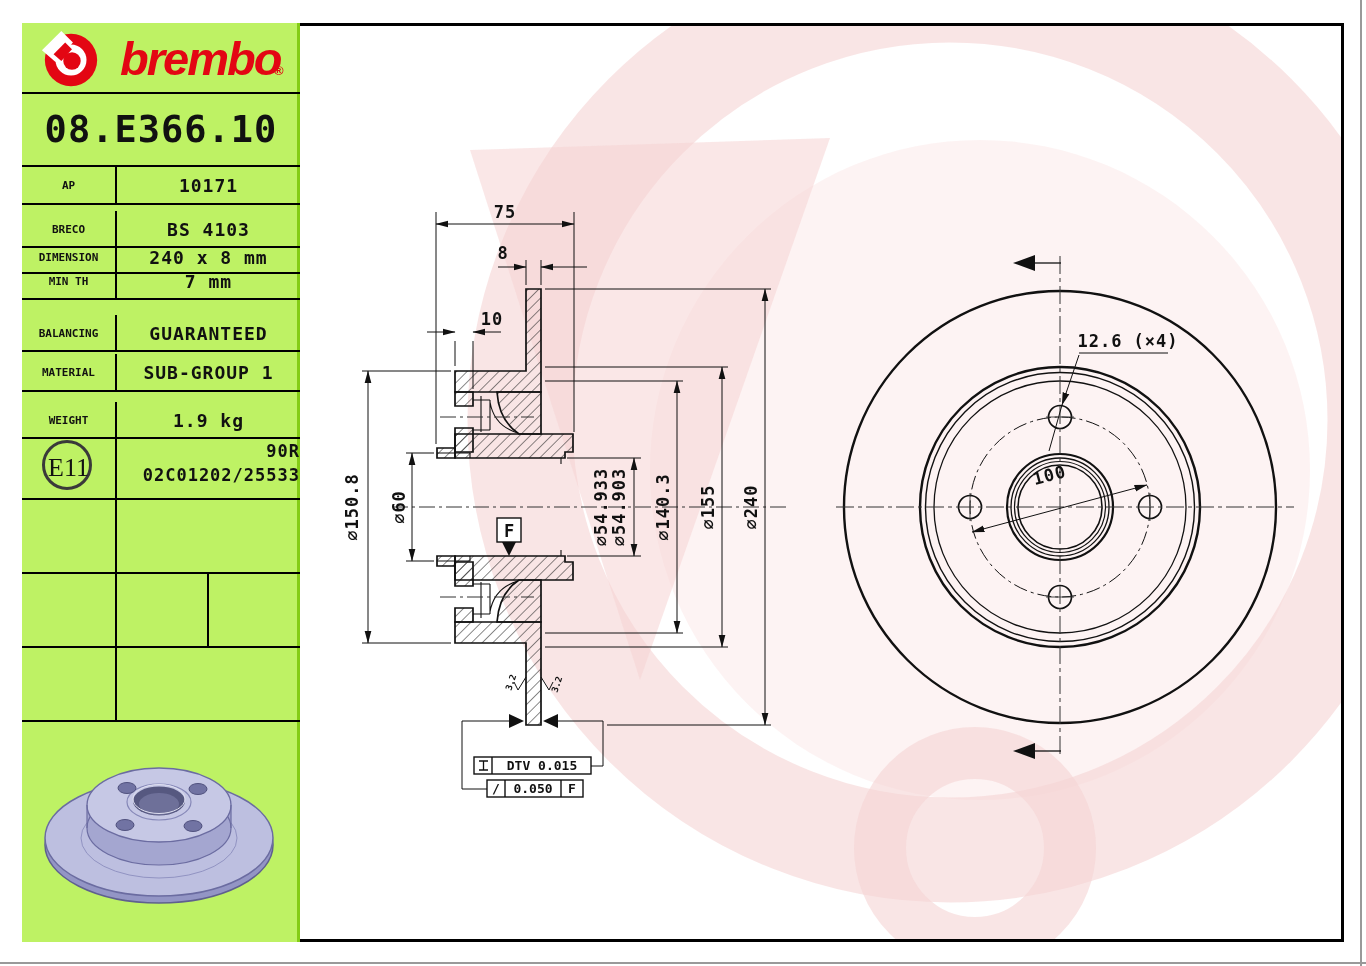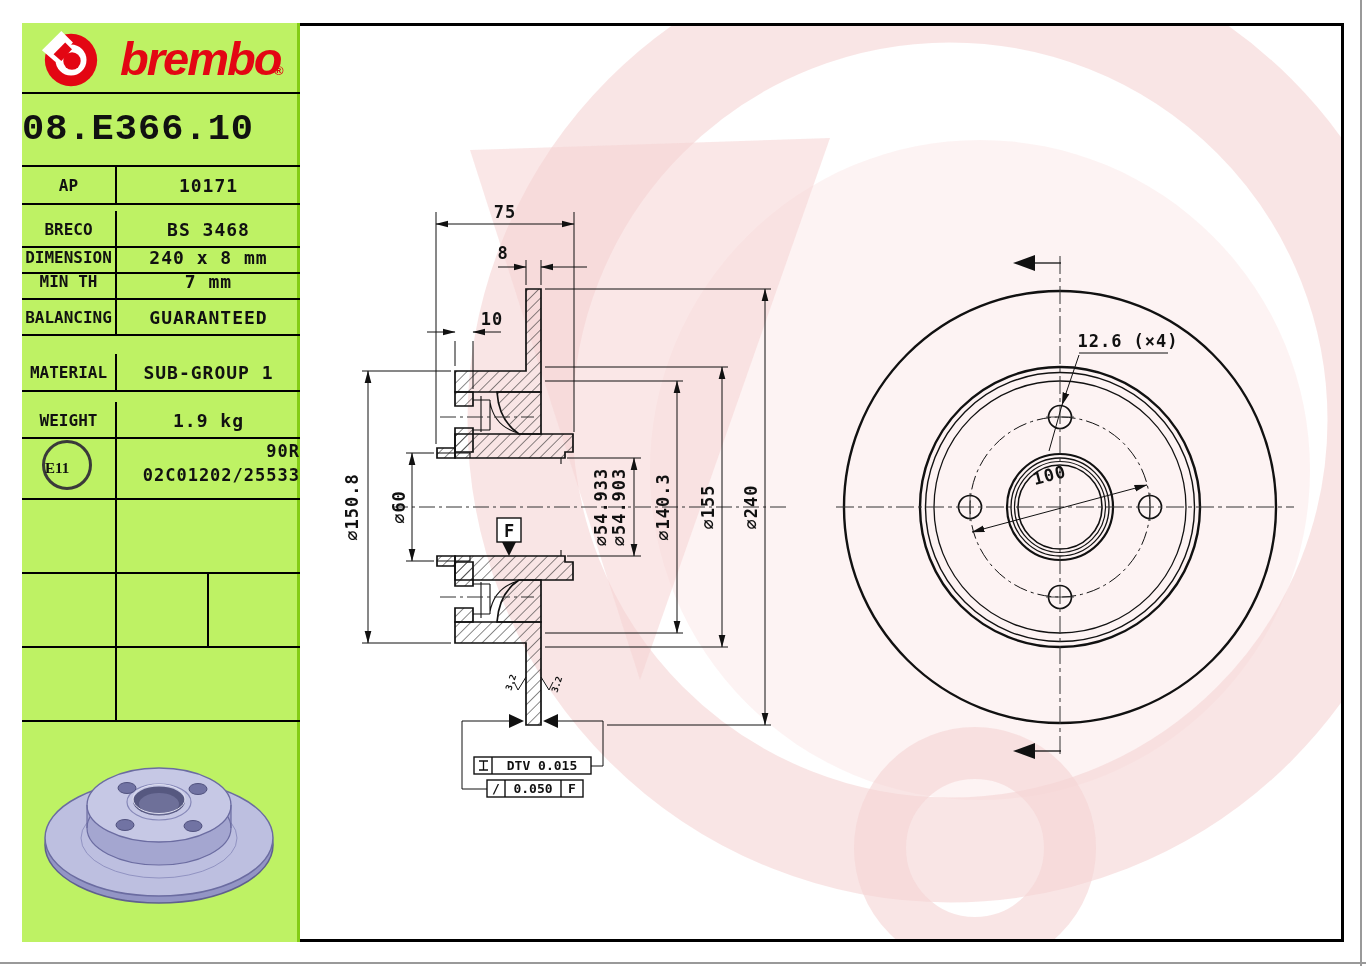--- a/index.html
+++ b/index.html
@@ -4,32 +4,32 @@
 <style>
   html,body{margin:0;padding:0;background:#fff;width:1366px;height:966px;overflow:hidden;
     font-family:"DejaVu Sans Mono",monospace;color:#111;}
   .abs{position:absolute;}
   #page{position:relative;width:1366px;height:966px;background:#fff;}
   #sheet-border{left:22px;top:23px;width:1322px;height:919px;border:3px solid #000;box-sizing:border-box;}
   #left-panel{left:22px;top:23px;width:278px;height:919px;border-right:3px solid #84cc16;box-sizing:border-box;background:#bef264;z-index:5;}
   .row{position:absolute;left:0;width:278px;border-bottom:2px solid #000;box-sizing:border-box;}
   .vdiv{position:absolute;top:0;bottom:0;width:2px;background:#000;}
   .lbl{position:absolute;left:0;width:93px;top:50%;transform:translateY(-50%);text-align:center;
-    font-size:16px;font-weight:bold;letter-spacing:0px;}
+    font-size:11px;font-weight:bold;letter-spacing:0px;}
   .val{position:absolute;left:95px;width:183px;top:50%;transform:translateY(-50%);text-align:center;
     font-size:18px;font-weight:bold;letter-spacing:1px;}
   #logo-cell{top:0;height:71px;}
   #part-cell{top:71px;height:73px;}
-  #part-number{width:100%;text-align:left;line-height:71px;font-size:37px;font-weight:bold;letter-spacing:1px;font-family:Liberation Mono, monospace;}
+  #part-number{width:100%;text-align:center;line-height:71px;font-size:37px;font-weight:bold;letter-spacing:1px;}
   #brand-word{position:absolute;left:98px;top:8px;font-family:"Liberation Sans",sans-serif;
     font-style:italic;font-weight:bold;font-size:47px;letter-spacing:-2px;color:#e30613;}
   #brand-reg{position:absolute;left:252px;top:40px;font-family:"Liberation Sans",sans-serif;
     font-size:13px;color:#e30613;font-weight:bold;}
   #e11-circle{position:absolute;left:20px;top:11px;width:50px;height:50px;border:3px solid #3a3a3a;border-radius:50%;
-    text-align:left;line-height:50px;font-family:"Liberation Serif",serif;font-weight:bold;font-size:15px;box-sizing:border-box;}
+    text-align:right;line-height:50px;font-family:"Liberation Serif",serif;font-weight:normal;font-size:26px;box-sizing:border-box;}
   .hom-line{position:absolute;left:95px;width:183px;text-align:right;font-size:17px;font-weight:bold;letter-spacing:1px;}
   #footer-bar{left:40px;top:944px;width:700px;font-size:16px;font-weight:bold;letter-spacing:1px;z-index:6;}
   #edge-right{left:1360px;top:0;width:2px;height:966px;background:#999;}
   #edge-bottom{left:0;top:962px;width:1366px;height:2px;background:#999;}
   svg text{font-family:"DejaVu Sans Mono",monospace;font-weight:bold;fill:#111;}
   .dimtxt{font-size:17px;letter-spacing:1px;}
   .smalltxt{font-size:13px;}
 </style>
 </head>
 <body>
@@ -234,33 +234,33 @@
     </div>
 
     <div class="row" style="top:144px;height:38px;">
       <div class="vdiv" style="left:93px;"></div>
       <span class="lbl">AP</span>
       <span class="val">10171</span>
     </div>
     <div class="row" style="top:188px;height:37px;">
       <div class="vdiv" style="left:93px;"></div>
       <span class="lbl">BRECO</span>
-      <span class="val">BS 3468</span>
+      <span class="val">BS 4103</span>
     </div>
     <div class="row" style="top:219px;height:32px;">
       <div class="vdiv" style="left:93px;"></div>
       <span class="lbl">DIMENSION</span>
       <span class="val">240 x 8 mm</span>
     </div>
     <div class="row" style="top:240px;height:37px;">
       <div class="vdiv" style="left:93px;"></div>
       <span class="lbl">MIN TH</span>
       <span class="val">7 mm</span>
     </div>
-    <div class="row" style="top:276px;height:37px;">
+    <div class="row" style="top:292px;height:37px;">
       <div class="vdiv" style="left:93px;"></div>
       <span class="lbl">BALANCING</span>
       <span class="val">GUARANTEED</span>
     </div>
     <div class="row" style="top:331px;height:38px;">
       <div class="vdiv" style="left:93px;"></div>
       <span class="lbl">MATERIAL</span>
       <span class="val">SUB-GROUP 1</span>
     </div>
     <div class="row" style="top:379px;height:37px;">

